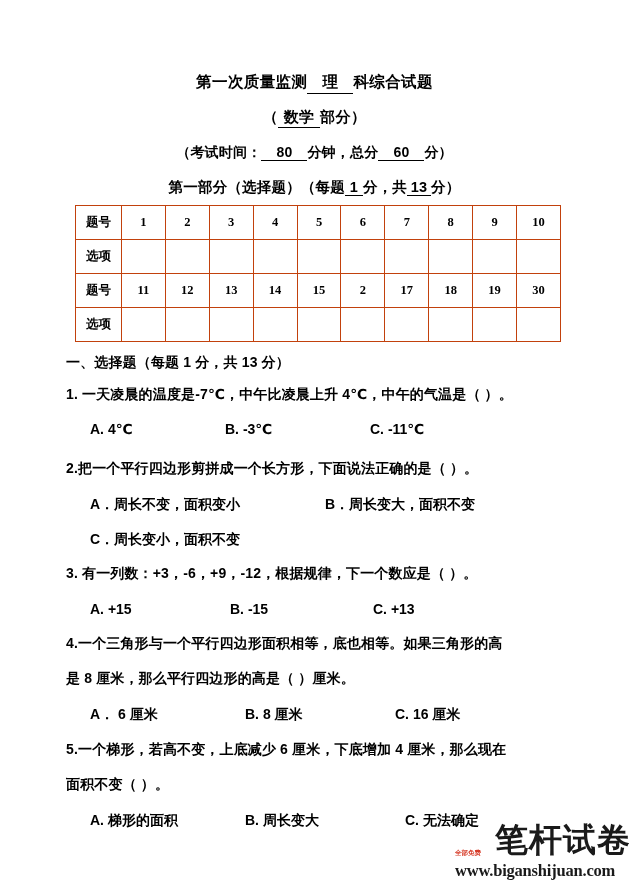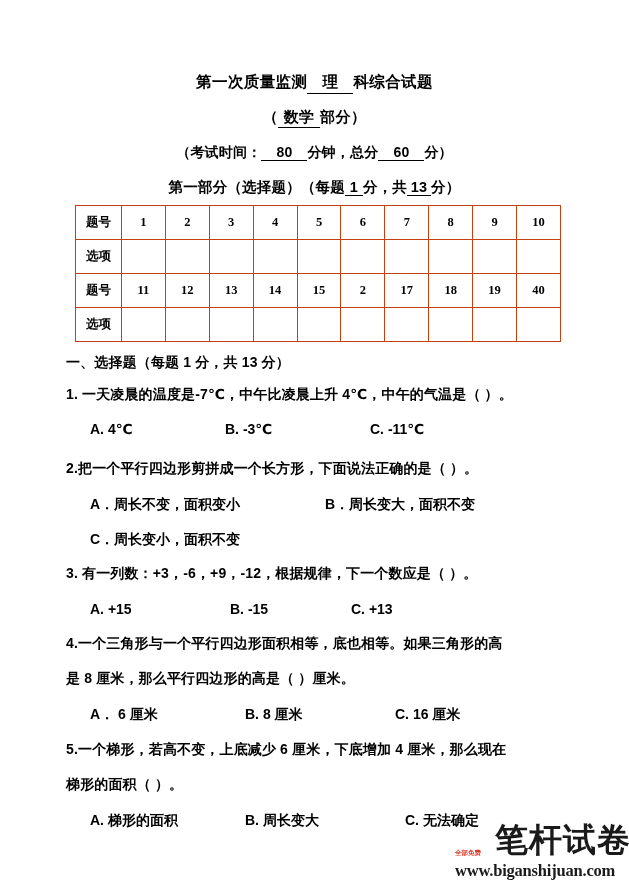--- a/index.html
+++ b/index.html
@@ -221,21 +221,21 @@
         <td class="hdr">题号</td>
         <td class="num">11</td>
         <td class="num">12</td>
         <td class="num">13</td>
         <td class="num">14</td>
         <td class="num">15</td>
         <td class="num">2</td>
         <td class="num">17</td>
         <td class="num">18</td>
         <td class="num">19</td>
-        <td class="num">40</td>
+        <td class="num">30</td>
       </tr>
       <tr>
         <td class="hdr">选项</td>
         <td class="num"></td>
         <td class="num"></td>
         <td class="num"></td>
         <td class="num"></td>
         <td class="num"></td>
         <td class="num"></td>
         <td class="num"></td>
@@ -271,41 +271,41 @@
     <span class="opts">
       <span class="opt">C．周长变小，面积不变</span>
     </span>
   </div>
 
   <div class="qblock" style="top:566px;">
     <div class="line">3. 有一列数：+3，-6，+9，-12，根据规律，下一个数应是（      ）。</div>
   </div>
   <div class="qblock" style="top:601px; left:90px;">
     <span class="opts">
-      <span class="opt" style="width:140px;">A. +15</span><span class="opt" style="width:121px;">B. -15</span><span class="opt">C. +13</span>
+      <span class="opt" style="width:140px;">A. +15</span><span class="opt" style="width:143px;">B. -15</span><span class="opt">C. +13</span>
     </span>
   </div>
 
   <div class="qblock" style="top:636px;">
     <div class="line">4.一个三角形与一个平行四边形面积相等，底也相等。如果三角形的高</div>
   </div>
   <div class="qblock" style="top:671px;">
     <div class="line">是 8 厘米，那么平行四边形的高是（      ）厘米。</div>
   </div>
   <div class="qblock" style="top:706px; left:90px;">
     <span class="opts">
       <span class="opt" style="width:155px;">A．  6 厘米</span><span class="opt" style="width:150px;">B. 8 厘米</span><span class="opt">C. 16 厘米</span>
     </span>
   </div>
 
   <div class="qblock" style="top:742px;">
     <div class="line">5.一个梯形，若高不变，上底减少 6 厘米，下底增加 4 厘米，那么现在</div>
   </div>
   <div class="qblock" style="top:777px;">
-    <div class="line">梯形的面积（      ）。</div>
+    <div class="line">面积不变（      ）。</div>
   </div>
   <div class="qblock" style="top:812px; left:90px;">
     <span class="opts">
       <span class="opt" style="width:155px;">A. 梯形的面积</span><span class="opt" style="width:160px;">B. 周长变大</span><span class="opt">C. 无法确定</span>
     </span>
   </div>
 
   <div class="watermark">
     <div class="wm-cn">笔杆试卷</div>
     <div class="wm-red">全部免费</div>

